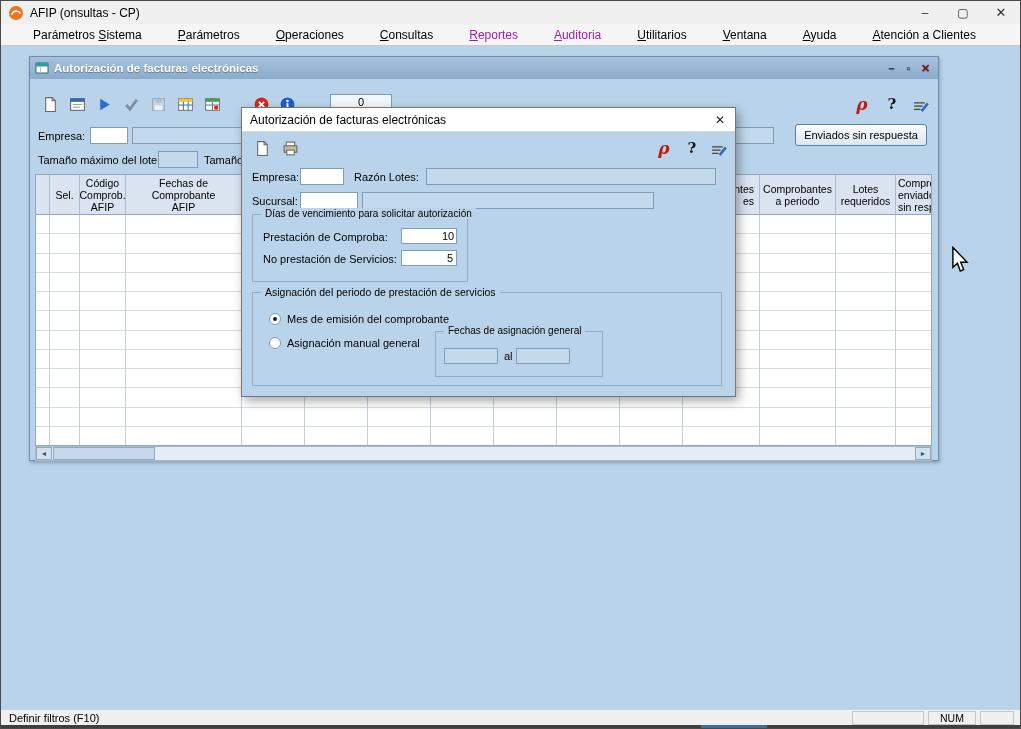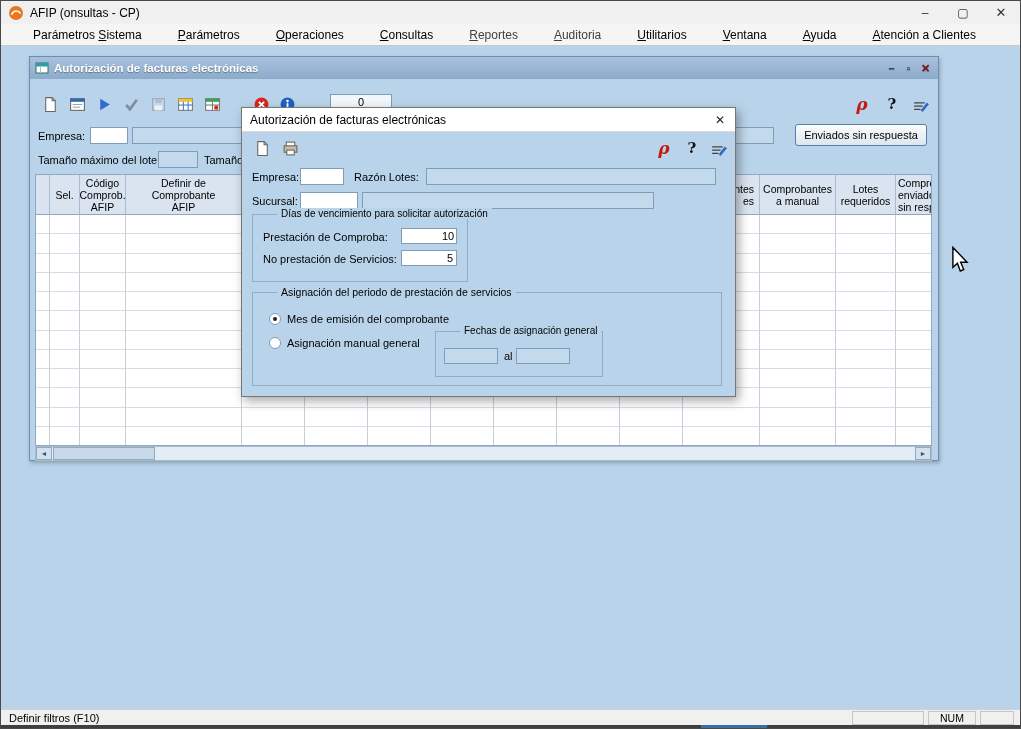--- a/index.html
+++ b/index.html
@@ -12,21 +12,21 @@
   .titlebar { position:absolute; left:0; top:0; width:100%; height:23px;
     background:#F0F0F0; display:flex; align-items:center; padding-left:7px; }
   .titlebar .title-text { margin-left:6px; font-size:12px; }
   .win-controls { position:absolute; right:0; top:0; height:23px; display:flex; }
   .wc { width:38px; height:23px; display:flex; align-items:center; justify-content:center;
     font-size:12px; color:#333; }
   .wc.close { font-size:13px; }
   .menubar { position:absolute; left:0; top:23px; width:100%; height:22px; background:#F5F5F5;
     border-bottom:1px solid #C9C9C9; display:flex; align-items:center; padding-left:4px; }
   .menu-item { padding:3px 8px; font-size:12px; white-space:nowrap;margin-left:20px; }
-  .menu-item.disabled { color:#404040; }
+  .menu-item.disabled { color:#a21caf; }
   .mdi { position:absolute; left:0; top:46px; width:100%; height:662px; background:#B9D4EA; }
   .statusbar { position:absolute; left:0; top:708px; width:100%; height:16px; background:#F0F0F0;
     border-top:1px solid #D0D0D0; }
   .sb-text { position:absolute; left:8px; top:2px; font-size:11px; }
   .sb-panel { position:absolute; top:1px; height:14px; border:1px solid #C6C6C6;
     font-size:10.5px; display:flex; align-items:center; justify-content:center; background:#F0F0F0; }
   .bottom-strip { position:absolute; left:0; top:724px; width:100%; height:5px; background:#3F3F3F; }
   .bottom-accent { position:absolute; left:700px; top:0; width:66px; height:5px; background:#3B6EA5; }
 
   
@@ -81,21 +81,21 @@
 
   
   .dialog { position:absolute; left:240px; top:106px; width:495px; height:290px;
     background:#B9D4EA; border:1px solid #767676; box-shadow:3px 4px 10px rgba(0,0,0,.35); }
   .d-titlebar { position:absolute; left:0; top:0; width:100%; height:24px; background:#FFFFFF;
     border-bottom:1px solid #DADADA; display:flex; align-items:center; padding-left:8px; font-size:12px; }
   .d-close { position:absolute; right:0; top:0; width:30px; height:24px; display:flex;
     align-items:center; justify-content:center; font-size:12px; color:#222; }
   .groupbox { position:absolute; border:1px solid #93ACC6; }
   .groupbox > .legend { position:absolute; top:-7px; left:8px; background:#B9D4EA; padding:0 4px;
-    font-size:10.5px; white-space:nowrap;margin-left:16px; }
+    font-size:10.5px; white-space:nowrap; }
   .radio { position:absolute; width:12px; height:12px; border-radius:50%; background:#fff;
     border:1px solid #7F9DB9; }
   .radio.selected::after { content:""; position:absolute; left:3px; top:3px; width:4px; height:4px;
     border-radius:50%; background:#222; }
 
   .cursor { position:absolute; left:950px; top:245px; z-index:100; pointer-events:none; }
 </style>
 </head>
 <body>
 
@@ -241,21 +241,21 @@
           </div>
           <div class="th" style="width: 30px;">
             <div>Sel.</div>
           </div>
           <div class="th" style="width: 46px;">
             <div>Código</div>
             <div>Comprob.</div>
             <div>AFIP</div>
           </div>
           <div class="th" style="width: 116px;">
-            <div>Definir de</div>
+            <div>Fechas de</div>
             <div>Comprobante</div>
             <div>AFIP</div>
           </div>
           <div class="th" style="width: 63px;">
             <div></div>
           </div>
           <div class="th" style="width: 63px;">
             <div></div>
           </div>
           <div class="th" style="width: 63px;">
@@ -272,21 +272,21 @@
           </div>
           <div class="th" style="width: 63px;">
             <div></div>
           </div>
           <div class="th a-right" style="width: 77px;">
             <div>ntes</div>
             <div>es</div>
           </div>
           <div class="th" style="width: 76px;">
             <div>Comprobantes</div>
-            <div>a manual</div>
+            <div>a periodo</div>
           </div>
           <div class="th" style="width: 60px;">
             <div>Lotes</div>
             <div>requeridos</div>
           </div>
           <div class="th a-left" style="width: 97px;">
             <div>Comproba</div>
             <div>enviado</div>
             <div>sin respu</div>
           </div>

